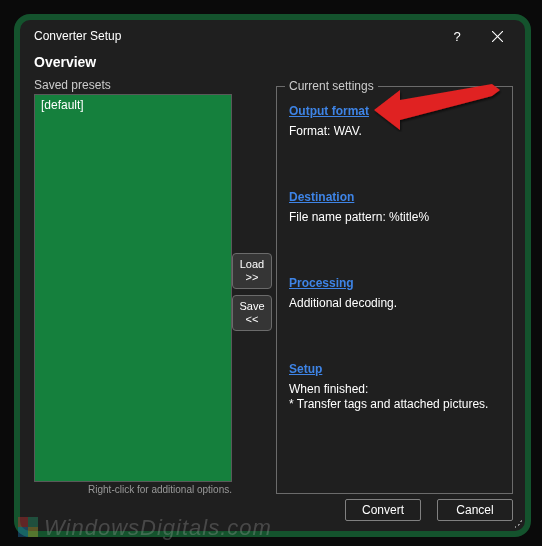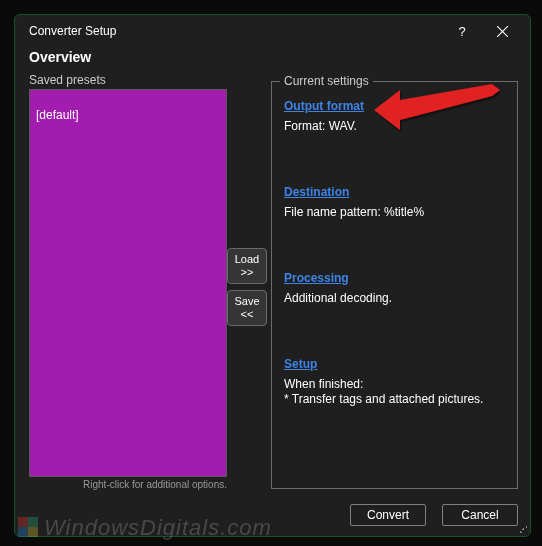--- a/index.html
+++ b/index.html
@@ -11,22 +11,22 @@
     position: relative;
     color: #fff;
   }
   .dialog {
     position: absolute;
     left: 14px;
     top: 14px;
     width: 517px;
     height: 523px;
     background: #1f1f1f;
-    border: 1px solid #14532d;
-    border-radius: 6px;
+    border: 6px solid #14532d;
+    border-radius: 16px;
   }
   .titlebar {
     display: flex;
     align-items: center;
     height: 32px;
     padding: 0 8px 0 14px;
   }
   .title {
     flex: 1;
     font-size: 12px;
@@ -60,23 +60,23 @@
     flex-direction: column;
   }
   .sp-label {
     font-size: 12px;
     color: #ccc;
     margin-bottom: 2px;
   }
   .preset-list {
     flex: 1;
     min-height: 388px;
-    background: #a21caf;
+    background: #15803d;
     border: 1px solid #595959;
-    padding: 17px 4px;
+    padding: 2px 4px;
   }
   .preset-item {
     font-size: 12px;
     color: #fff;
     padding: 1px 2px;
     overflow: hidden;
     text-overflow: ellipsis;
     white-space: nowrap;
     cursor: pointer;
   }

